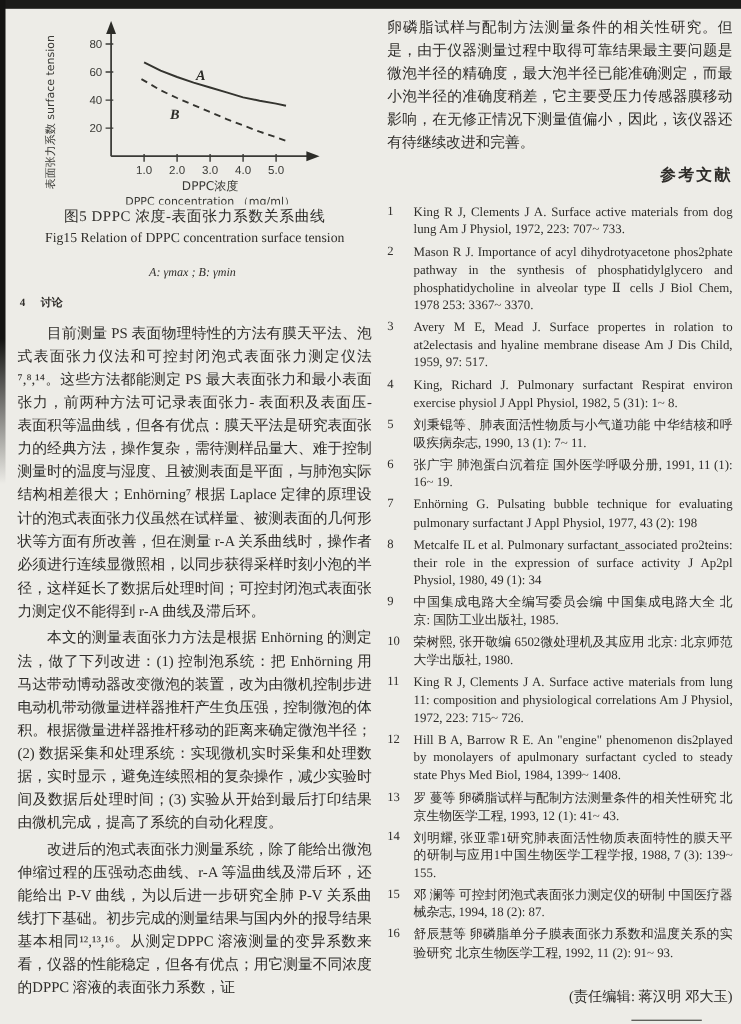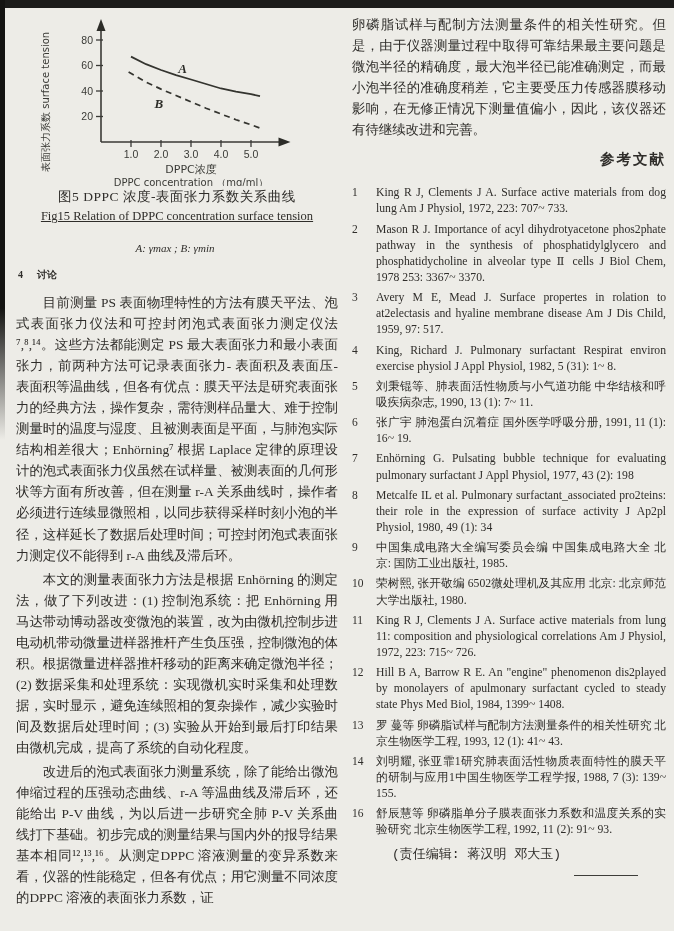--- a/index.html
+++ b/index.html
@@ -40,39 +40,39 @@
   .ax { stroke: #3a3a36; stroke-width: 1.6; fill: none; }
   .tick { stroke: #3a3a36; stroke-width: 1.3; }
   .arr { fill: #2c2c28; }
   .series-solid { fill: none; stroke: #34342f; stroke-width: 1.8; }
   .series-dashed { fill: none; stroke: #34342f; stroke-width: 1.7; stroke-dasharray: 6 4.5; }
   .ticktext { font: 10.5px "Liberation Sans", "DejaVu Sans", sans-serif; fill: #3a3a36; }
   .serieslabel { font: italic bold 13px "Liberation Serif", serif; fill: #2c2c28; }
   .axlabel { font: 11px "DejaVu Sans", "Liberation Sans", sans-serif; fill: #3a3a36; }
   .axlabel2 { font: 10px "DejaVu Sans", "Liberation Sans", sans-serif; fill: #3a3a36; }
   .cap-cn { text-align: center; font-size: 13.5px; letter-spacing: .5px; margin-top: 2px; }
-  .cap-en { text-align: center; font-size: 12.5px; margin-top: 3px; text-decoration: underline; }
+  .cap-en { text-align: center; font-size: 12.5px; margin-top: 3px; }
   .legend-note { text-align: center; font-size: 11px; margin: 18px 0 0 -4px; font-style: italic; }
 
   
   .sec-heading { font-size: 10px; font-weight: bold; margin: 14px 0 10px 2px; }
   .sec-heading .no { margin-right: 14px; }
   .para {
     font-size: 13.4px; line-height: 1.57;
     text-align: justify; text-indent: 2em;
     margin-bottom: 3px;
   }
   .para.cont { text-indent: 0; }
 
   .refs-heading { text-align: right; font-size: 14.5px; font-weight: 600; margin: 10px 0 16px; letter-spacing: 2px; }
   .refs { list-style: none; }
   .ref-item { display: flex; gap: 9px; margin-bottom: 4px; }
   .ref-num { min-width: 15px; font-size: 11.5px; padding-top: 1px; }
   .ref-text { flex: 1; font-size: 11.7px; line-height: 1.38; text-align: justify; }
-  .editor-note { text-align: left; font-size: 13px; margin-top: 7px; padding-left: 40px; font-family: Liberation Mono, monospace; }
+  .editor-note { text-align: right; font-size: 13px; margin-top: 22px; padding-left: 40px; }
   .bottom-rule { width: 64px; border-top: 1.6px solid #3d3d39; margin: 12px 28px 0 auto; }
 </style>
 </head>
 <body>
 
 <div class="page">
   <div class="edge-top"></div>
   <div class="edge-left"></div>
 
   <div class="columns">
@@ -180,20 +180,24 @@
           </li>
         <li class="ref-item">
             <span class="ref-num">13</span>
             <span class="ref-text">罗 蔓等  卵磷脂试样与配制方法测量条件的相关性研究  北京生物医学工程, 1993, 12 (1): 41~ 43.</span>
           </li>
         <li class="ref-item">
             <span class="ref-num">14</span>
             <span class="ref-text">刘明耀, 张亚霏1研究肺表面活性物质表面特性的膜天平的研制与应用1中国生物医学工程学报, 1988, 7 (3): 139~ 155.</span>
           </li>
         <li class="ref-item">
+            <span class="ref-num">15</span>
+            <span class="ref-text">邓 澜等  可控封闭泡式表面张力测定仪的研制  中国医疗器械杂志, 1994, 18 (2): 87.</span>
+          </li>
+        <li class="ref-item">
             <span class="ref-num">16</span>
             <span class="ref-text">舒辰慧等  卵磷脂单分子膜表面张力系数和温度关系的实验研究  北京生物医学工程, 1992, 11 (2): 91~ 93.</span>
           </li>
       </ol>
 
       <div class="editor-note">(责任编辑:  蒋汉明   邓大玉)</div>
       <div class="bottom-rule"></div>
     </div>
   </div>
 </div>

